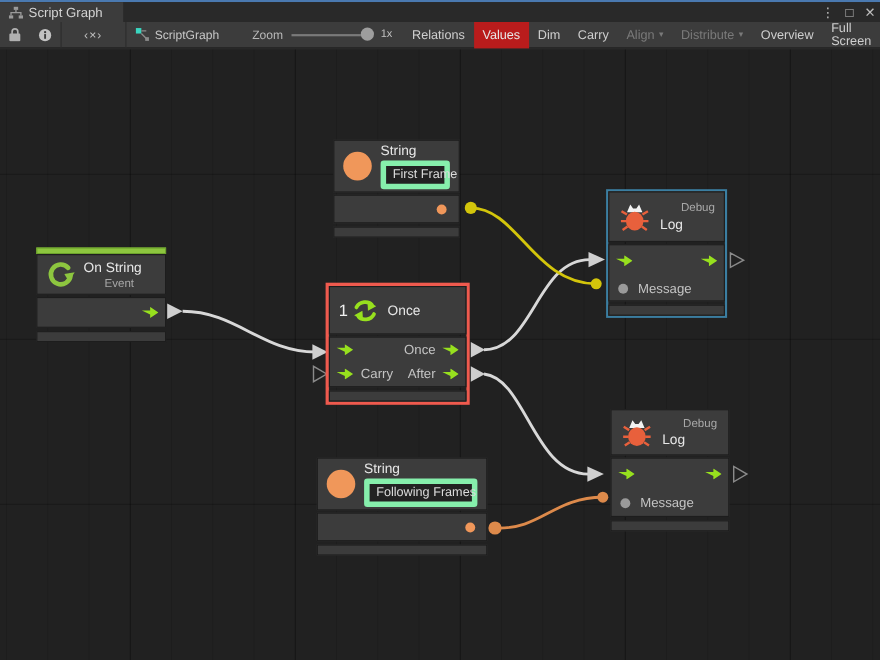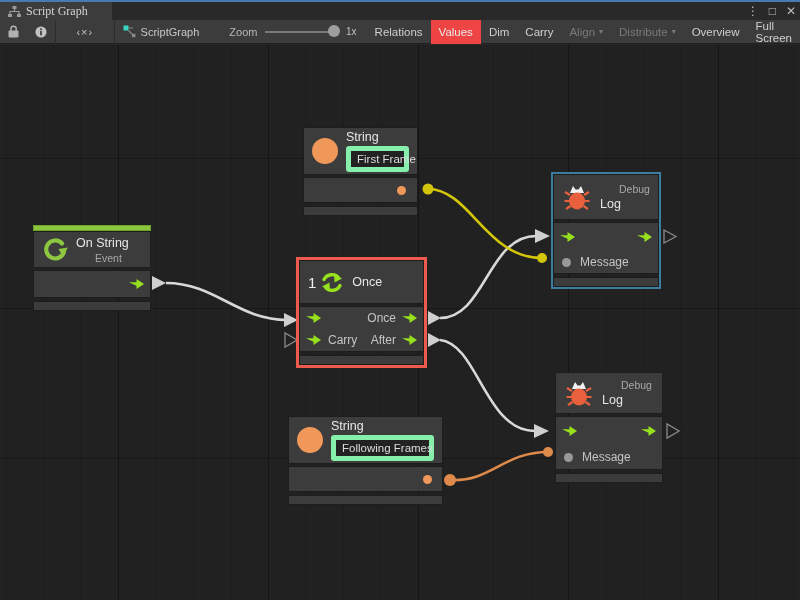--- a/index.html
+++ b/index.html
@@ -6,40 +6,40 @@
   html,body { width:800px; height:600px; overflow:hidden; background:#1c1c1c;
               font-family:"Liberation Sans", sans-serif; }
   .window { position:relative; width:800px; height:600px; background:#292929; }
 
   
   .focus-line { position:absolute; left:0; top:0; width:800px; height:2px; background:#4a79b0; }
 
   
   .tabstrip { position:absolute; left:0; top:2px; width:800px; height:18px; background:#292929; }
   .tab { position:absolute; left:0; top:0; height:18px; width:112px; background:#3c3c3c;
-         display:flex; align-items:center; gap:5px; padding:0 8px;font-family:Liberation Serif, serif; }
+         display:flex; align-items:center; gap:5px; padding:0 8px; }
   .tab-label { font-size:12px; color:#d4d4d4; white-space:nowrap; }
   .win-controls { position:absolute; right:4px; top:0; height:18px; display:flex; align-items:center; gap:10px; }
   .win-glyph { color:#bdbdbd; font-size:12px; line-height:18px; cursor:default; }
 
   
   .toolbar { position:absolute; left:0; top:20px; width:800px; height:24px; background:#3c3c3c;
              border-bottom:1px solid #1f1f1f; display:flex; align-items:center; font-size:11.5px; color:#cfcfcf; }
   .tb-btn { height:24px; display:flex; align-items:center; justify-content:center; padding:0 8px; cursor:default; }
   .tb-sep { width:1px; height:24px; background:#2c2c2c; }
   .tb-icon-btn { width:28px; }
   .code-glyph { font-size:11px; color:#c0c0c0; letter-spacing:1px; }
   .graph-name { font-size:11px; color:#c8c8c8; margin-left:5px; }
   .zoom-label { font-size:11px; color:#b8b8b8; margin-left:22px; }
   .slider { position:relative; width:90px; height:24px; margin-left:8px; }
   .slider-track { position:absolute; left:0; right:0; top:11px; height:2px; background:#7a7a7a; }
   .slider-handle { position:absolute; right:-2px; top:5px; width:12px; height:12px; border-radius:50%; background:#9e9e9e; }
   .zoom-value { font-size:10px; color:#c0c0c0; margin:0 10px 0 8px; }
   .tb-group { display:flex; align-items:center; }
-  .tb-btn.active { background:#ef4444; color:#e8e8e8;justify-content:flex-end; }
+  .tb-btn.active { background:#b91c1c; color:#e8e8e8;justify-content:flex-end; }
   .tb-btn.disabled { color:#7a7a7a; }
   .dd-arrow { font-size:8px; margin-left:4px; color:inherit; }
 
   
   .canvas { position:absolute; left:0; top:45px; width:800px; height:555px; background-color:#212121;
     background-image:
       linear-gradient(rgba(0,0,0,0.28) 1px, transparent 1px),
       linear-gradient(90deg, rgba(0,0,0,0.28) 1px, transparent 1px),
       linear-gradient(90deg, rgba(0,0,0,0.12) 1px, transparent 1px);
     background-size:150px 150px, 150px 150px, 37.5px 37.5px;

